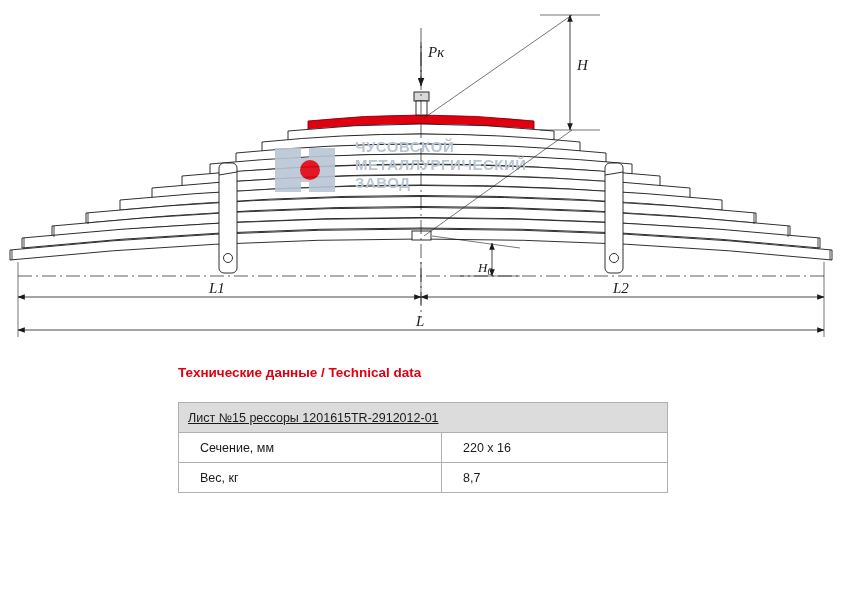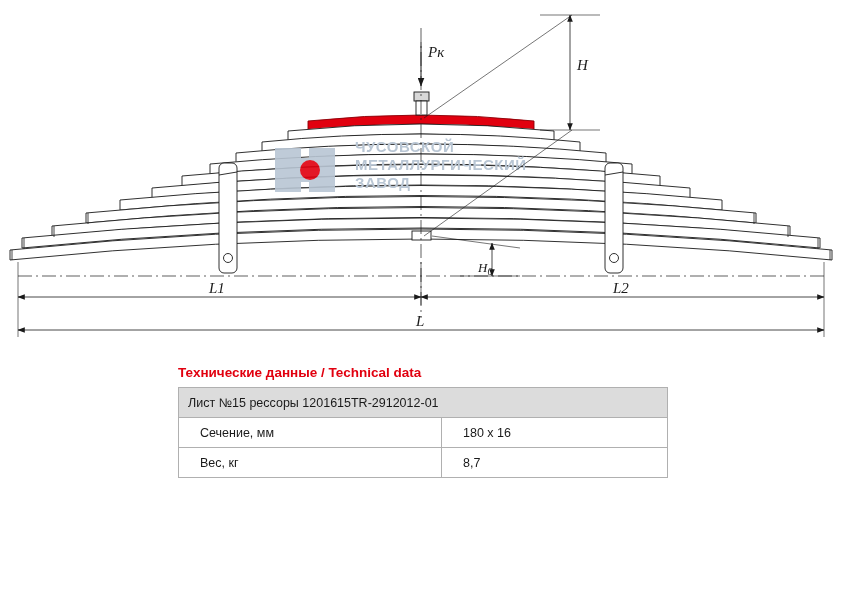--- a/index.html
+++ b/index.html
@@ -46,21 +46,21 @@
   #table-block {
     position: absolute;
     left: 178px;
     top: 365px;
     width: 490px;
   }
   #table-title {
     color: #e1000f;
     font-weight: bold;
     font-size: 13.5px;
-    margin-bottom: 7px;
+    margin-bottom: 22px;
     font-family: "Liberation Sans", sans-serif;
   }
   table.spec {
     border-collapse: collapse;
     width: 490px;
     font-size: 12.5px;
     color: #1a1a1a;
   }
   table.spec td {
     border: 1px solid #b0b0b0;
@@ -70,20 +70,21 @@
   }
   table.spec tr.shaded td {
     background: #dcdcdc;
   }
   table.spec tr.plain td {
     background: #ffffff;
     padding-left: 21px;
   }
   td.head-cell {
     font-weight: normal;
+    text-decoration: underline;
   }
   td.key {
     width: 232px;
   }
 </style>
 </head>
 <body>
 
 <div id="diagram-area">
 <svg width="842" height="350" viewBox="0 0 842 350" xmlns="http://www.w3.org/2000/svg">
@@ -189,21 +190,21 @@
 
 <div id="table-block">
   <div id="table-title">Технические данные / Technical data</div>
   <table class="spec">
     <tbody>
       <tr class="shaded">
         <td class="head-cell" colspan="2">Лист №15 рессоры 1201615TR-2912012-01</td>
       </tr>
       <tr class="plain">
         <td class="key">Сечение, мм</td>
-        <td>180 х 16</td>
+        <td>220 х 16</td>
       </tr>
       <tr class="plain">
         <td class="key">Вес, кг</td>
         <td>8,7</td>
       </tr>
     </tbody>
   </table>
 </div>
 
 </body></html>

